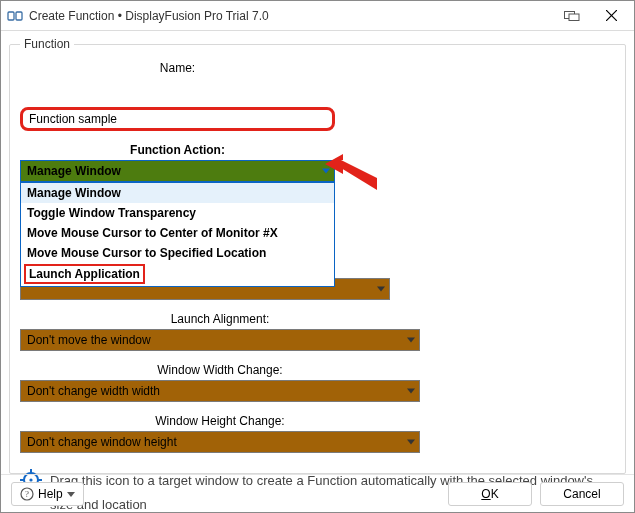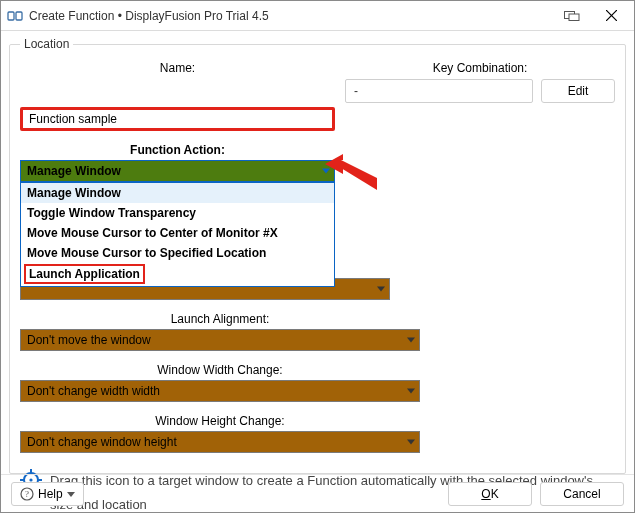--- a/index.html
+++ b/index.html
@@ -115,21 +115,21 @@
     border: 1px solid #cfcfcf;
     border-radius: 3px;
     background: #fff;
     font-size: 12px;
     padding: 0 14px;
     cursor: pointer;
   }
 
   .red-box {
     border: 3px solid #e2231a !important;
-    border-radius: 2px;
+    border-radius: 8px;
   }
 
   .section {
     margin-top: 12px;
     width: 400px;
   }
   .section .label {
     text-align: center;
     font-size: 12px;
     margin-bottom: 3px;
@@ -246,50 +246,43 @@
 
 <div class="window">
 
   <div class="titlebar">
     <span class="app-icon">
       <svg width="16" height="16" viewBox="0 0 16 16">
         <rect x="1" y="4" width="6" height="8" rx="1" fill="none" stroke="#3a6ea5" stroke-width="1.3"></rect>
         <rect x="9" y="4" width="6" height="8" rx="1" fill="none" stroke="#3a6ea5" stroke-width="1.3"></rect>
       </svg>
     </span>
-    <span class="title">Create Function • DisplayFusion Pro Trial 4.5</span>
+    <span class="title">Create Function • DisplayFusion Pro Trial 7.0</span>
     <span class="tb-btn util">
       <svg width="16" height="10" viewBox="0 0 16 10">
         <rect x="0.5" y="0.5" width="10" height="7" fill="none" stroke="#555" stroke-width="1"></rect>
         <rect x="5" y="3" width="10" height="6.5" fill="#fff" stroke="#555" stroke-width="1"></rect>
       </svg>
     </span>
     <span class="tb-btn tb-close">
       <svg width="11" height="11" viewBox="0 0 10 10">
         <line x1="0" y1="0" x2="10" y2="10" stroke-width="1.1"></line>
         <line x1="10" y1="0" x2="0" y2="10" stroke-width="1.1"></line>
       </svg>
     </span>
   </div>
 
   <div class="client">
     <fieldset class="groupbox">
-      <legend>Location</legend>
+      <legend>Function</legend>
 
       <div class="row">
         <div class="col col-name">
           <div class="label-center">Name:</div>
           <input type="text" class="text-input red-box" value="Function sample" style="">
-        </div>
-        <div class="col col-key">
-          <div class="label-center">Key Combination:</div>
-          <div class="key-row">
-            <div class="key-field">-</div>
-            <button class="btn">Edit</button>
-          </div>
         </div>
       </div>
 
       <div class="section" style="width:315px; position:relative;font-weight:bold;">
         <div class="label">Function Action:</div>
         <div class="combo open-combo">
           <span>Manage Window</span>
           <span class="caret"></span>
 
           <div class="dropdown-list">

